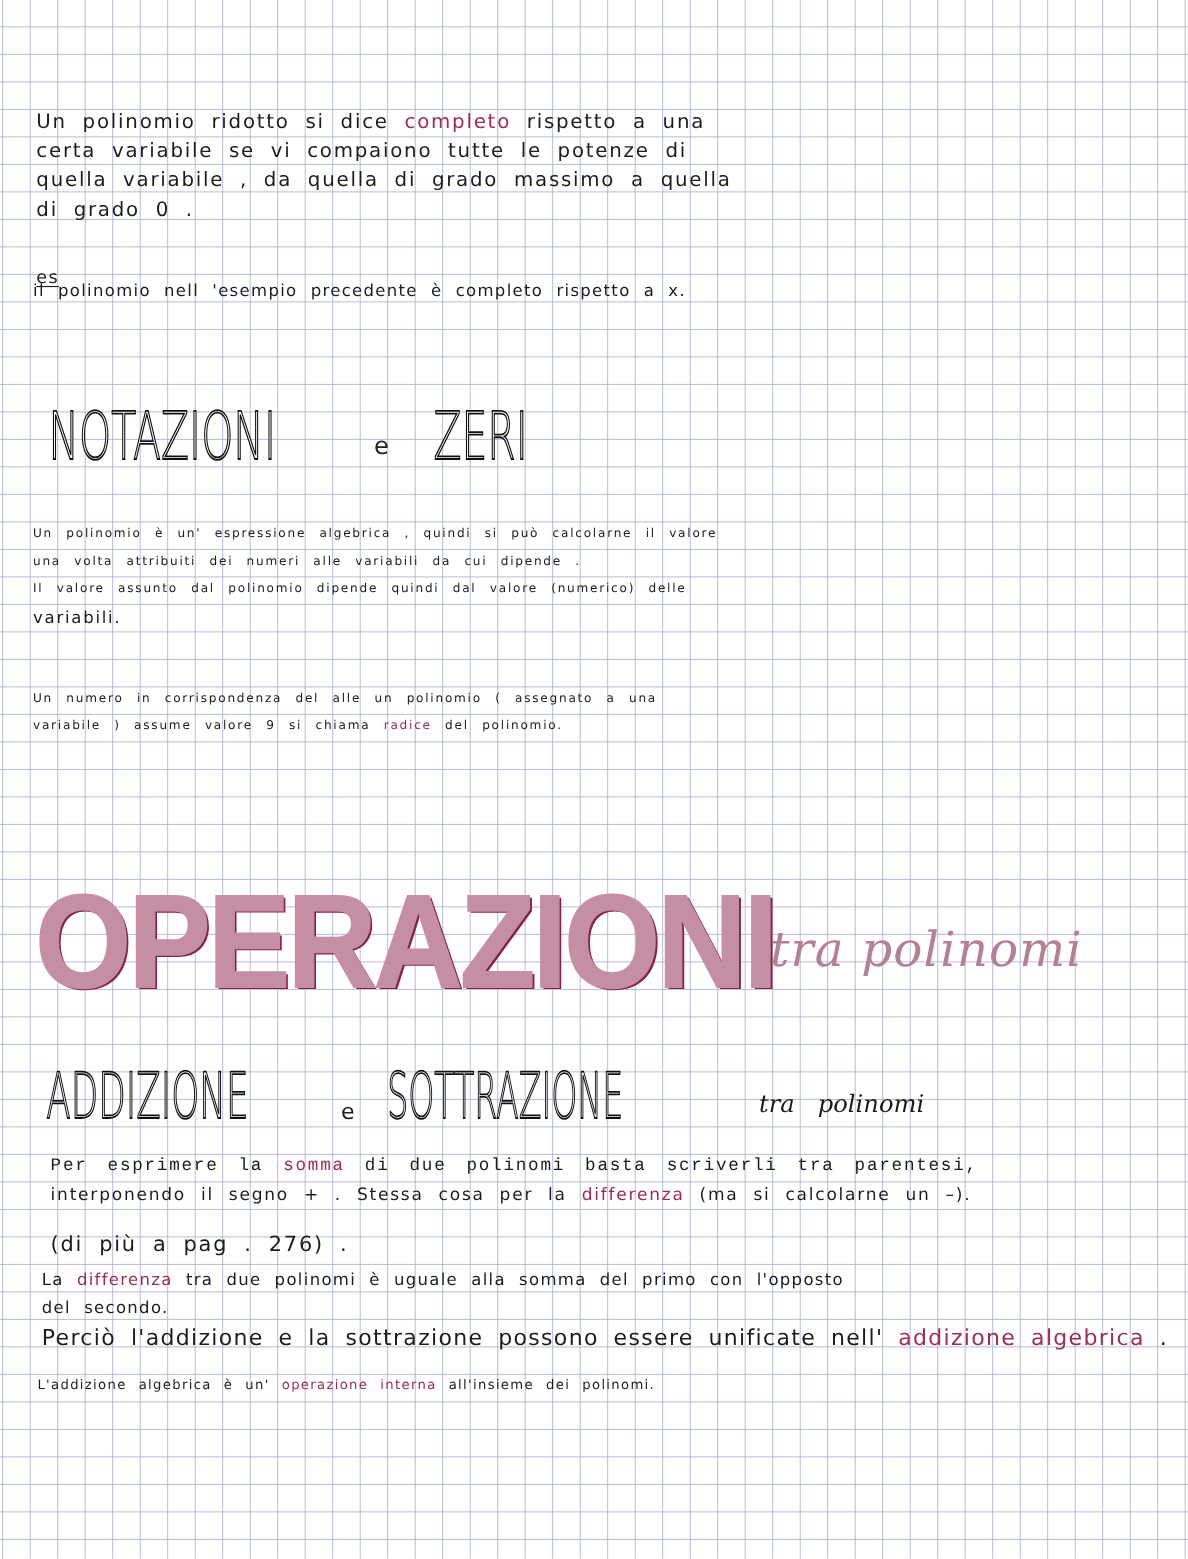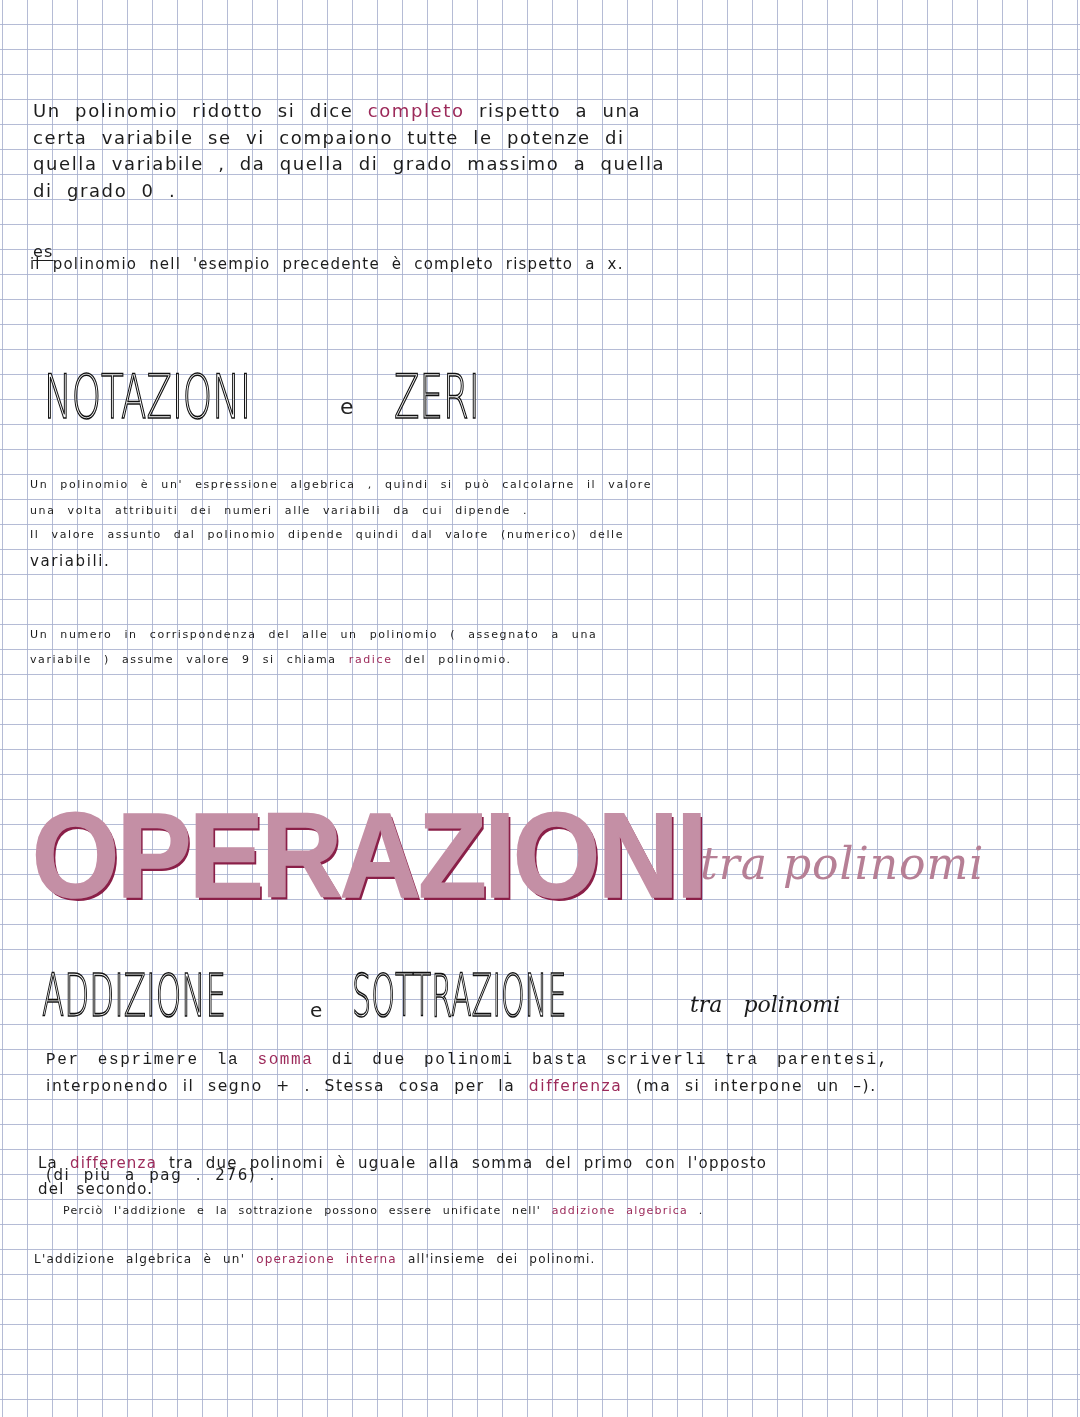--- a/index.html
+++ b/index.html
@@ -118,28 +118,28 @@
 <div>
   <div class="outline-title" style="left:42px; top:962px; font-size:58px; transform:scaleX(0.56);">ADDIZIONE</div>
   <div class="outline-e" style="left:310px; top:998px; font-size:20px;">e</div>
   <div class="outline-title" style="left:352px; top:962px; font-size:58px; transform:scaleX(0.52);">SOTTRAZIONE</div>
   <div class="script" style="left:690px; top:992px; font-size:22px; color:#1a1a1a; word-spacing:14px;">tra  polinomi</div>
 
   <div class="line hand p3" style="top:1051px;font-family:Liberation Mono, monospace;">
     <span>Per  esprimere   la  </span><span class="accent">somma</span><span>  di  due  polinomi  basta   scriverli  tra  parentesi,</span>
   </div>
   <div class="line hand p3" style="top:1077px; font-size:15.5px;">
-    <span>interponendo  il  segno  + .  Stessa  cosa  per  la  </span><span class="accent">differenza</span><span> (ma  si  interpone  un  –).</span>
+    <span>interponendo  il  segno  + .  Stessa  cosa  per  la  </span><span class="accent">differenza</span><span> (ma  si  calcolarne  un  –).</span>
   </div>
-  <div class="line hand p3" style="top:1166px; font-size:15px;">(di  più  a  pag .  276) .</div>
+  <div class="line hand p3" style="top:1120px; font-size:19px;">(di  più  a  pag .  276) .</div>
 
   <div class="line hand small" style="top:1154px; left:38px;">
     <span>La  </span><span class="accent">differenza</span><span>  tra  due  polinomi   è  uguale   alla  somma   del  primo  con   l'opposto</span>
   </div>
   <div class="line hand small" style="top:1180px; left:38px;">del  secondo.</div>
-  <div class="line hand small" style="top:1204px; left:38px; font-size:11px;margin-left:25px;">
+  <div class="line hand small" style="top:1204px; left:38px; font-size:20px;">
     <span>Perciò   l'addizione  e   la   sottrazione   possono    essere  unificate   nell' </span><span class="accent">addizione  algebrica</span><span> .</span>
   </div>
 
   <div class="line hand small" style="top:1252px; left:34px; font-size:12px;">
     <span>L'addizione  algebrica   è  un' </span><span class="accent">operazione</span><span>   </span><span class="accent">interna</span><span>  all'insieme   dei  polinomi.</span>
   </div>
 </div>
 
 </body></html>

